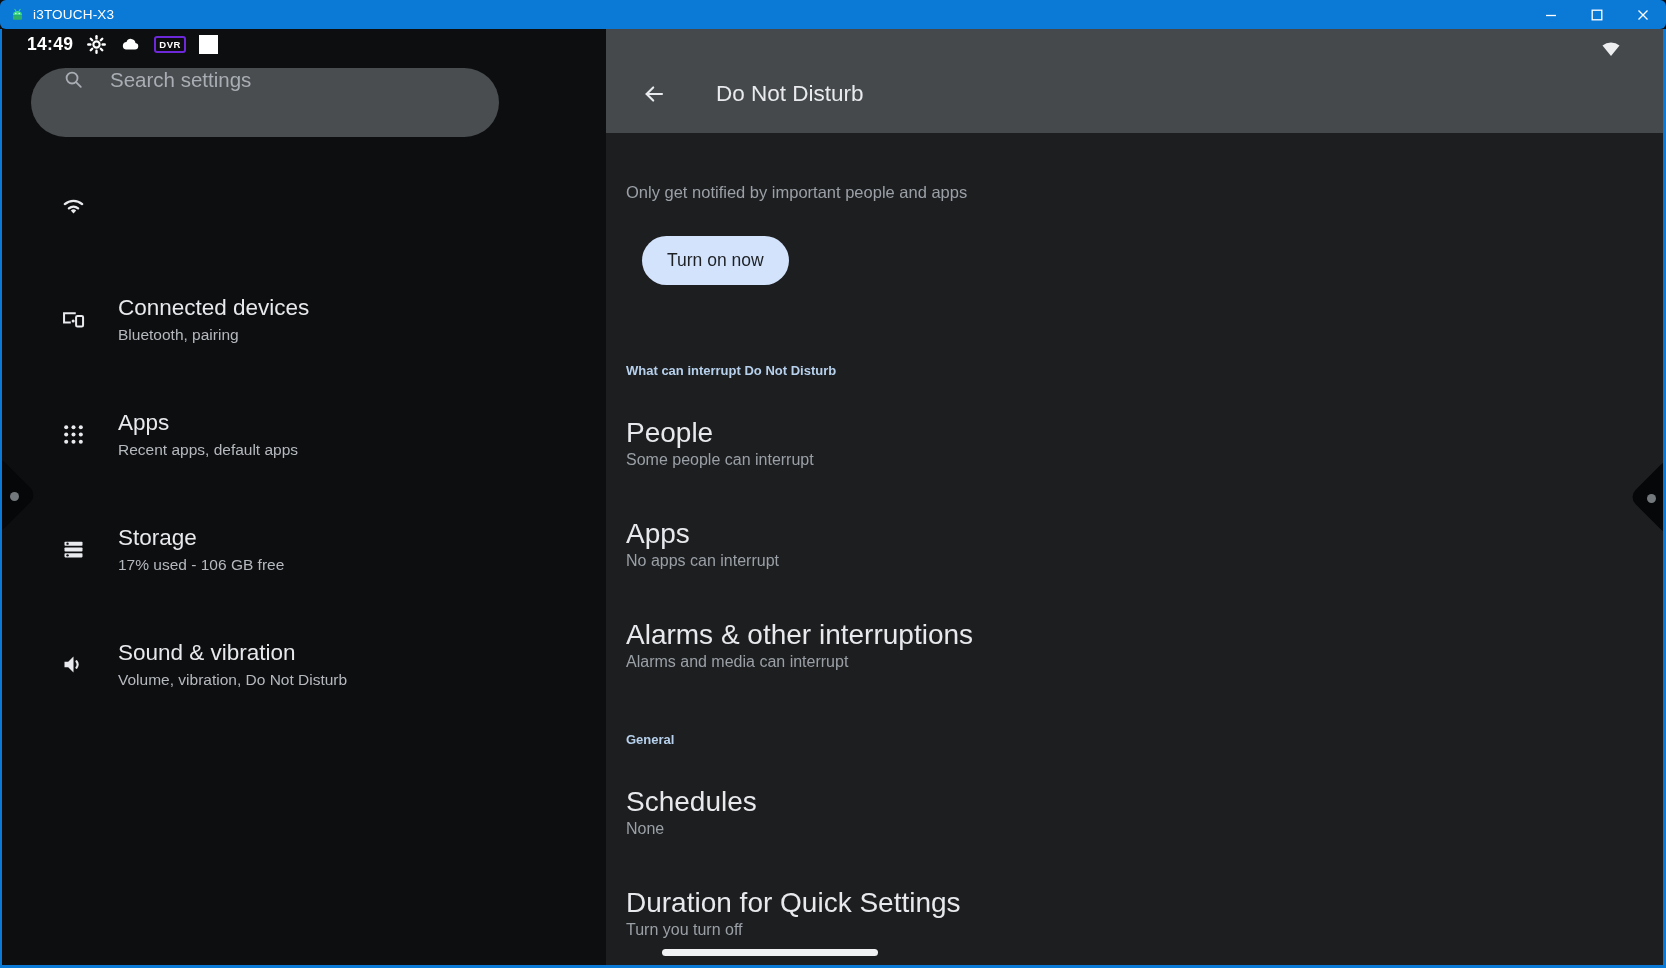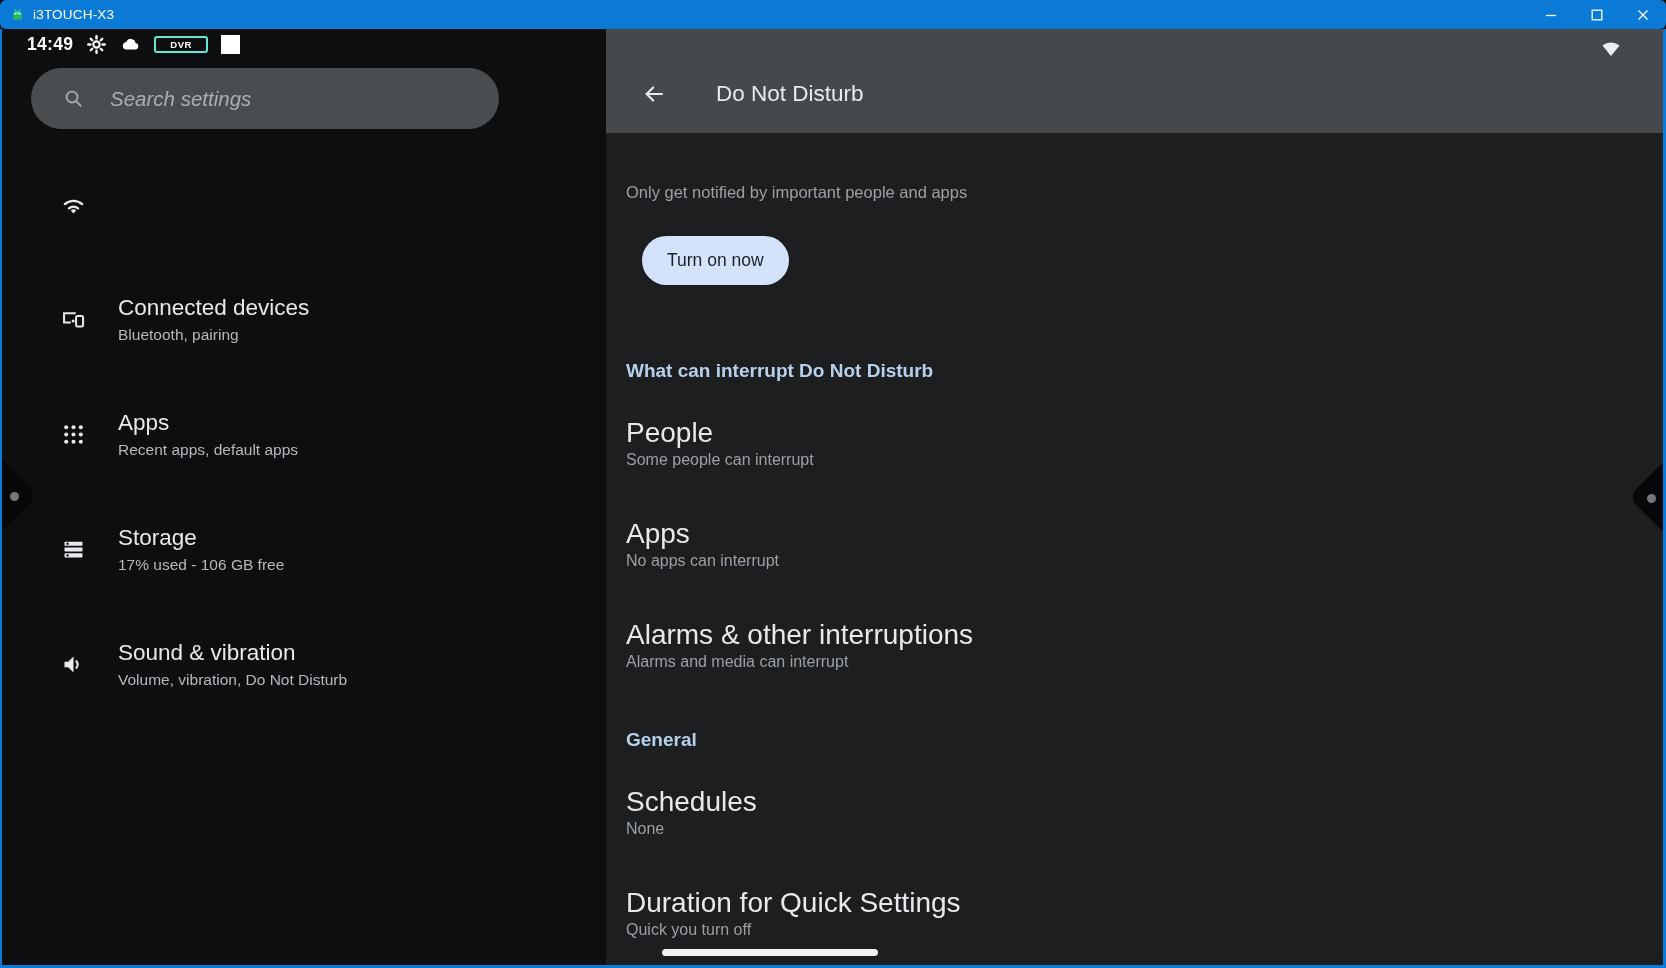--- a/index.html
+++ b/index.html
@@ -31,26 +31,26 @@
 
   
   .stage{position:absolute;left:2px;right:3px;top:29px;bottom:3px;display:flex;z-index:10;}
 
   
   .sidebar{width:604px;flex:0 0 604px;background:var(--sidebar-bg,#0d0e10);position:relative;}
   .statusbar{position:absolute;left:14px;top:0;right:0;height:30px;display:flex;align-items:center;gap:13px;padding-left:11px;color:#fff;}
   .sb-time{font-size:17.5px;font-weight:bold;letter-spacing:.3px;}
   .sb-icon{width:21px;height:21px;color:#fff;}
   .sb-icon svg{width:100%;height:100%;}
-  .dvr-badge{border:2px solid #5eead4;border-radius:3px;color:#fff;font-size:9.5px;font-weight:bold;line-height:13px;padding:0 14px;letter-spacing:.5px;}
+  .dvr-badge{border:2px solid #6d28d9;border-radius:3px;color:#fff;font-size:9.5px;font-weight:bold;line-height:13px;padding:0 3px;letter-spacing:.5px;}
   .white-square{width:19px;height:19px;background:#fff;}
 
   .search{
-    position:absolute;left:29px;top:39px;width:437px;height:61px;border-radius:35px;
-    background:#4a4d50;display:flex;align-items:center;padding-left:31px;gap:25px;cursor:text;font-style:italic;
+    position:absolute;left:29px;top:39px;width:437px;height:69px;border-radius:35px;
+    background:#4a4d50;display:flex;padding-left:31px;gap:25px;cursor:text;
   }
   .search-glass{width:23px;height:23px;color:#a9aeb4;}
   .search-glass svg{width:100%;height:100%;}
   .search-ph{color:#a9aeb4;font-size:20.5px;}
 
   .nav{position:absolute;left:0;right:0;top:118px;}
   .nav-item{height:115px;display:flex;align-items:center;padding-left:58px;cursor:pointer;}
   .nav-icon{width:27px;height:27px;flex:0 0 27px;color:#e8eaed;}
   .nav-icon svg{width:100%;height:100%;}
   .nav-text{margin-left:31px;display:flex;flex-direction:column;gap:4px;}
@@ -77,21 +77,21 @@
   .wifi-status{position:absolute;top:8px;right:41px;width:22px;height:22px;color:#eceef0;}
   .wifi-status svg{width:100%;height:100%;}
 
   .detail-body{position:absolute;left:0;top:104px;right:0;bottom:0;}
   .d-desc{margin:47px 8px 0 20px;color:#9aa0a6;font-size:16.5px;line-height:24px;}
   .d-button{
     margin:32px 0 0 36px;height:49px;padding:0 25px;border:none;border-radius:25px;
     background:var(--button-bg,#d3e3fc);color:#1d2125;font-size:17.5px;font-weight:500;
     font-family:inherit;display:inline-flex;align-items:center;cursor:pointer;
   }
-  .d-section-header{margin:76px 0 0 20px;color:var(--section-header-color,#b7d1ec);font-size:19px;font-weight:bold;line-height:20px;}
+  .d-section-header{margin:76px 0 0 20px;color:var(--section-header-color,#b7d1ec);font-size:13px;font-weight:bold;line-height:20px;}
   .d-section:nth-child(2) .d-section-header{margin-top:57px;}
   .d-item{margin:47px 0 0 20px;cursor:pointer;}
   .d-items .d-item:first-child{margin-top:36px;}
   .d-title{color:#e7e9ec;font-size:28px;line-height:32px;}
   .d-sub{color:#9aa0a6;font-size:16px;line-height:22px;}
 
   .scroll-indicator{position:absolute;left:56px;bottom:9px;width:216px;height:7px;border-radius:3.5px;background:var(--scrollbar-color,#f0f1f2);}
 
   
   .edge-handle{position:absolute;width:56px;height:56px;background:#060709;border-radius:10px;transform:rotate(45deg);z-index:40;cursor:pointer;}
@@ -295,21 +295,21 @@
   </div>
           <div class="d-section">
     <div class="d-section-header">General</div>
     <div class="d-items">
               <div class="d-item">
     <div class="d-title">Schedules</div>
     <div class="d-sub">None</div>
   </div>
               <div class="d-item">
     <div class="d-title">Duration for Quick Settings</div>
-    <div class="d-sub">Quick you turn off</div>
+    <div class="d-sub">Turn you turn off</div>
   </div>
             </div>
   </div>
         </div>
     </div>
 
     <div class="scroll-indicator"></div>
   </div>
 </div>
 

